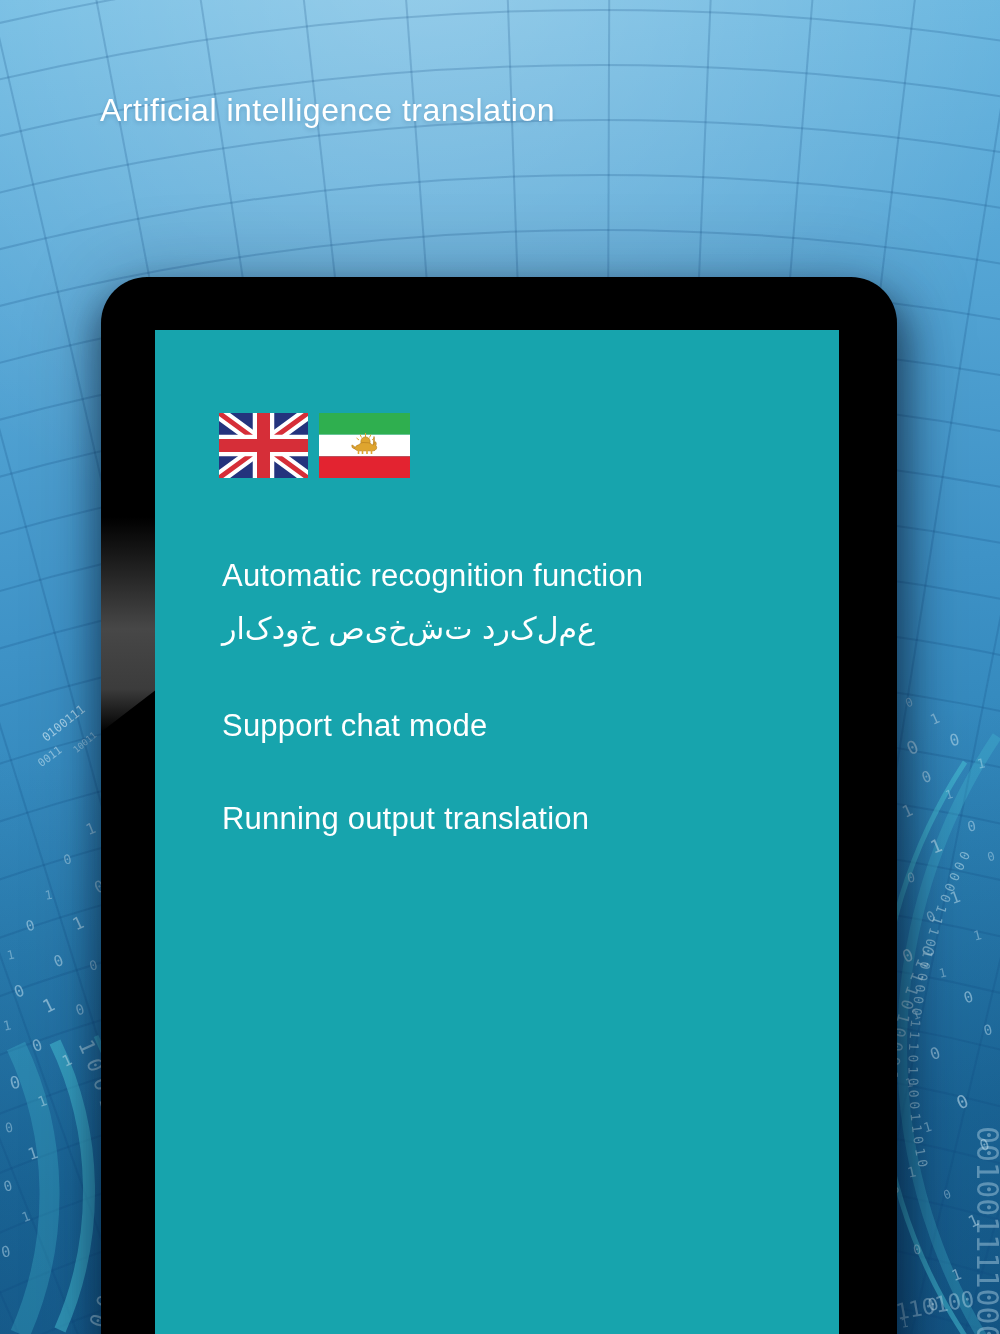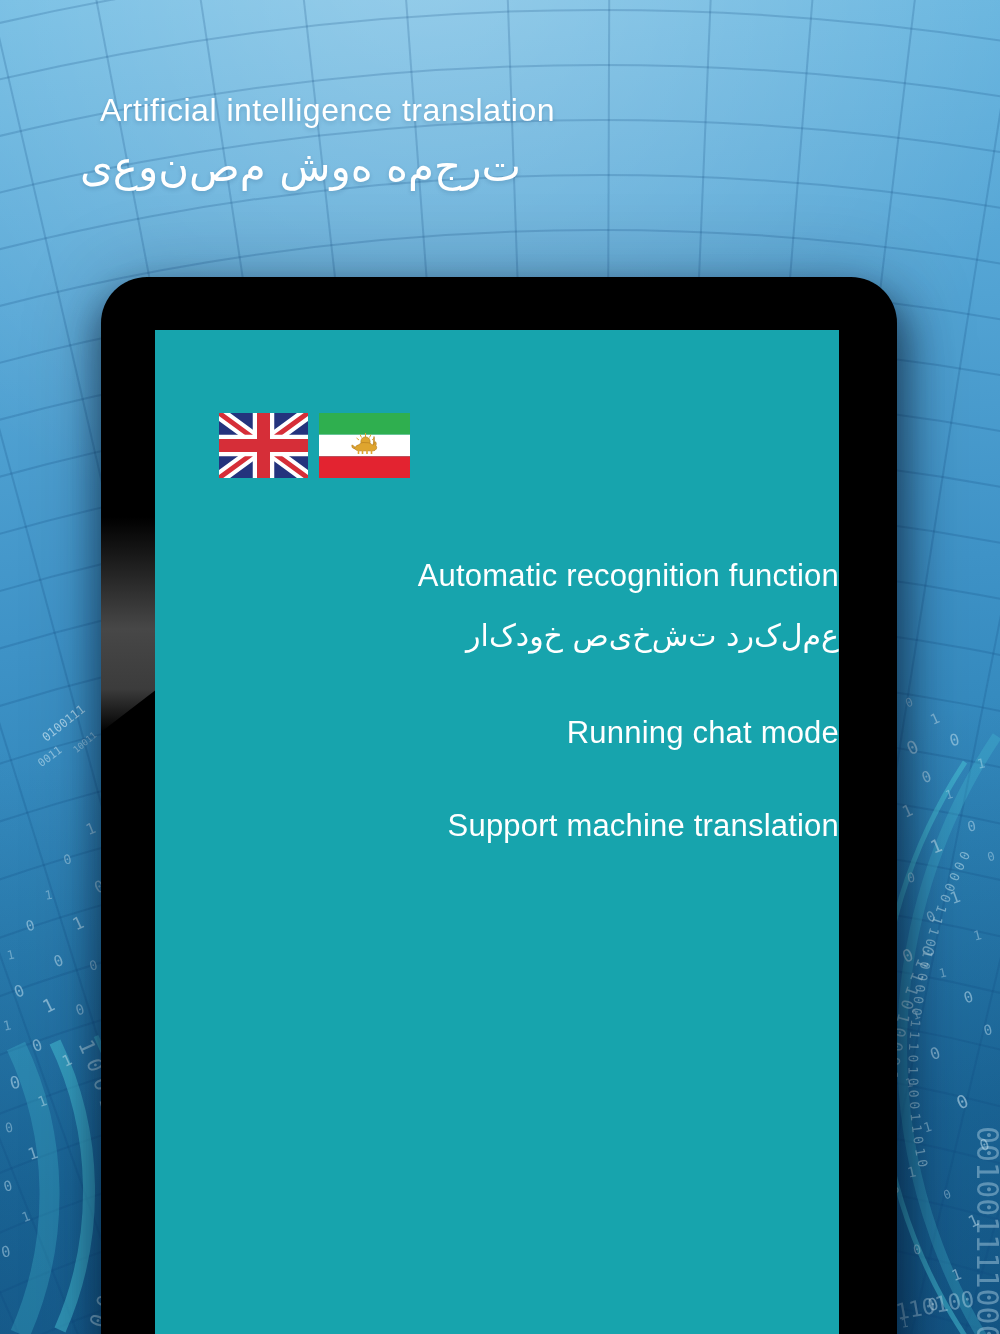--- a/index.html
+++ b/index.html
@@ -57,23 +57,23 @@
     border-bottom-left-radius:4px;
   }
   .screen{
     position:absolute;left:54px;top:53px;width:684px;height:1067px;
     background:var(--screen,#17a4ad);
     padding:83px 0 0 64px;box-sizing:border-box;overflow:hidden;
   }
   .flags{display:flex;gap:11px;align-items:center;}
   .flags svg{display:block;}
   .features{margin:80px 0 0 3px;}
-  .feature{margin-bottom:57px;text-align:right;}
+  .feature{margin-bottom:57px;}
   .f-en{color:#ffffff;font-size:31px;font-weight:400;line-height:36px;letter-spacing:.2px;}
-  .f-fa{color:#ffffff;font-size:30px;line-height:44px;margin-top:20px;}
+  .f-fa{color:#ffffff;font-size:30px;line-height:44px;margin-top:13px;}
 </style>
 </head>
 <body>
 
 <div class="canvas">
 
   <svg id="bg-art" width="1000" height="1334" viewBox="0 0 1000 1334">
     <defs>
       <path id="arcL" d="M 78 1044 A 352 352 0 0 1 86 1330"></path>
       <path id="arcRA" d="M 962 850 A 480 480 0 0 0 962 1290"></path>
@@ -202,21 +202,20 @@
       <span class="bdigit" style="left: 966px; top: 1216px; font-size: 16px; opacity: 0.5; transform: rotate(-24deg);">1</span>
       <span class="bdigit" style="left: 912px; top: 1244px; font-size: 13px; opacity: 0.45; transform: rotate(-12deg);">0</span>
       <span class="bdigit" style="left: 950px; top: 1270px; font-size: 15px; opacity: 0.5; transform: rotate(-20deg);">1</span>
       <span class="bdigit" style="left: 926px; top: 1298px; font-size: 17px; opacity: 0.5; transform: rotate(-16deg);">0</span>
       <span class="bdigit" style="left: 900px; top: 1318px; font-size: 12px; opacity: 0.4; transform: rotate(-10deg);">1</span>
       <span class="bdigit" style="left: 1002px; top: 1126px; font-size: 30px; opacity: 0.38; transform: rotate(90deg);">0010011110001</span>
       <span class="bdigit" style="left: 894px; top: 1302px; font-size: 22px; opacity: 0.4; transform: rotate(-10deg);">110100</span>
     </div>
 
   <h1 class="page-title">Artificial intelligence translation</h1>
-  <div class="title-fa fa">ی‌ع‌و‌ن‌ص‌م ش‌و‌ه ه‌م‌ج‌ر‌ت</div>
 
   <div class="tablet">
     <div class="sheen"></div>
     <div class="screen">
 
       <div class="flags">
 
         <svg width="89" height="65" viewBox="0 0 89 65">
           <rect width="89" height="65" fill="#24337d"></rect>
           <path d="M0,0 L89,65 M89,0 L0,65" stroke="#ffffff" stroke-width="13"></path>
@@ -250,24 +249,24 @@
           </g>
         </svg>
       </div>
 
       <div class="features">
         <div class="feature">
           <div class="f-en">Automatic recognition function</div>
           <div class="f-fa fa">ر‌ا‌ک‌د‌و‌خ ص‌ی‌خ‌ش‌ت د‌ر‌ک‌ل‌م‌ع</div>
         </div>
         <div class="feature">
-          <div class="f-en">Running chat mode</div>
-        </div>
-        <div class="feature">
-          <div class="f-en">Support machine translation</div>
+          <div class="f-en">Support chat mode</div>
+        </div>
+        <div class="feature">
+          <div class="f-en">Running output translation</div>
         </div>
         <div class="feature">
         </div>
       </div>
 
     </div>
   </div>
 </div>
 
 </body></html>

